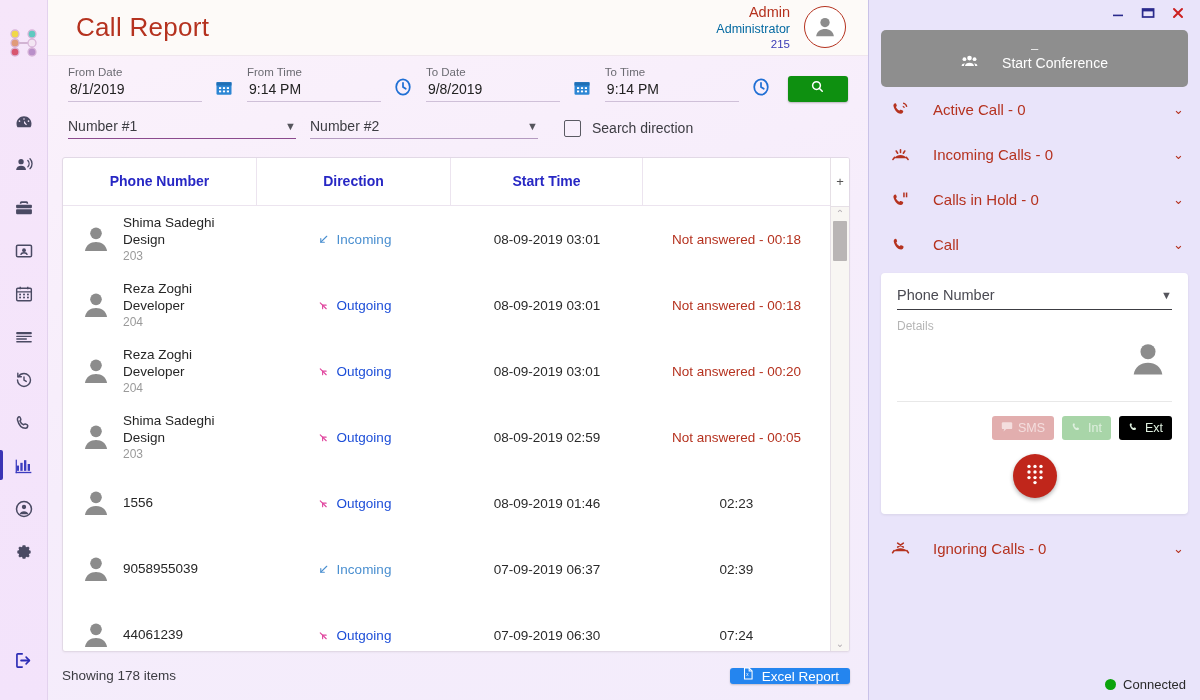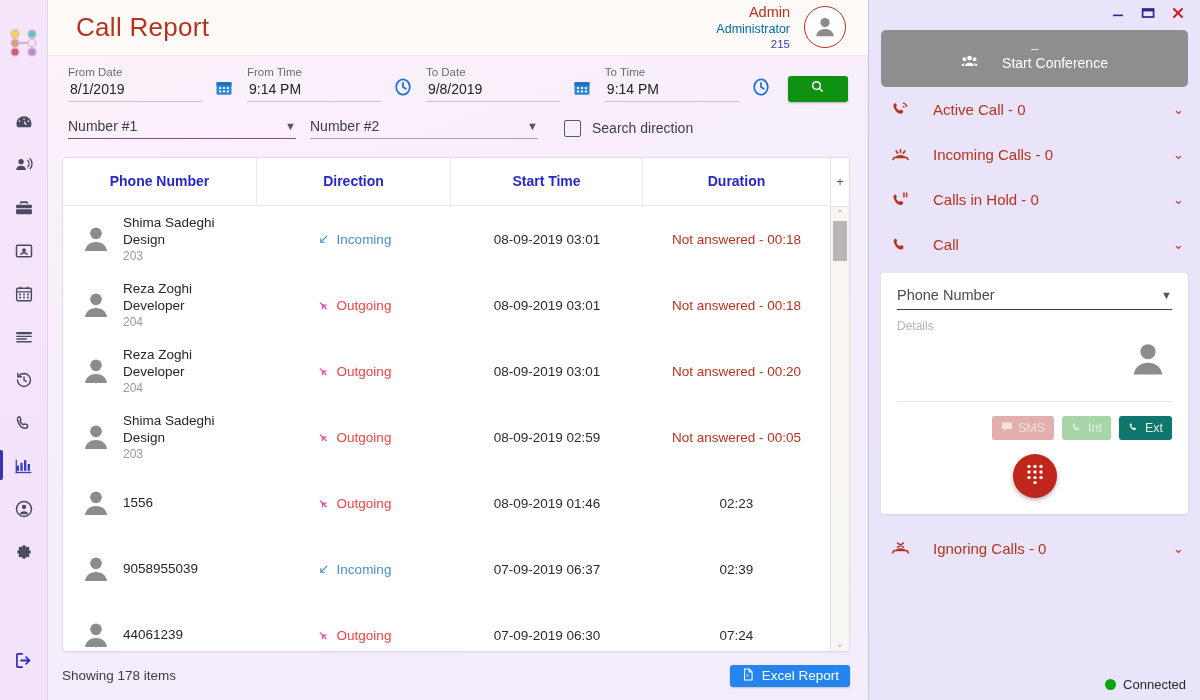--- a/index.html
+++ b/index.html
@@ -145,21 +145,21 @@
   .cell.center { justify-content: center; }
   .person { display: flex; align-items: center; padding-left: 16px; gap: 10px; }
   .person-ava { width: 34px; height: 34px; flex: 0 0 34px; }
   .person-lines { line-height: 1.28; }
   .p-name { font-size: 13.5px; color: #262626; }
   .p-dept { font-size: 13.5px; color: #262626; }
   .p-ext  { font-size: 12px; color: #9a9a9a; }
   .p-num  { font-size: 13.5px; color: #262626; }
   .dir { display:flex; align-items:center; gap: 7px; font-size: 13.5px; }
   .dir.in  { color: #4a8fd0; }
-  .dir.out { color: #ef4444; text-align: right; }
+  .dir.out { color: #1d4ed8; text-align: right; }
   .time-txt { font-size: 13.5px; color: #2a2a2a; }
   .dur-txt { font-size: 13.5px; color: #2a2a2a; }
   .dur-txt.na { color: #b5321f; }
 
   
   .tbl-scroll {
     flex: 0 0 18px; background: #f8f6f3;
     border-left: 1px solid #e6e0e6;
     display: flex; flex-direction: column; align-items: center;
     position: relative;
@@ -177,22 +177,22 @@
   }
 
   
   .main-footer {
     height: 50px; display: flex; align-items: center;
     padding: 0 18px 0 14px;
   }
   .showing { font-size: 13.5px; color: #3c3c42; }
   .excel-btn {
     margin-left: auto; background: #2485ef; color: #fff;
-    height: 22px; border-radius: 3px; padding: 0 11px;
-    display: flex; align-items: center; gap: 7px;
+    height: 16px; border-radius: 3px; padding: 0 11px;
+    display: flex; align-items: flex-end; gap: 7px;
     font-size: 13.5px; cursor: pointer;
     box-shadow: 0 1px 2px rgba(0,0,0,.2);
   }
 
   
   .right {
     width: 332px; flex: 0 0 332px; height: 700px;
     background: #e9e4fa;
     border-left: 1px solid #c9c2e8;
     display: flex; flex-direction: column;
@@ -233,21 +233,21 @@
   .details-ava { position: absolute; right: 2px; top: 4px; }
   .card-sep { border-top: 1px solid #e8e8e8; margin-top: 4px; }
   .card-btns { display: flex; justify-content: flex-end; gap: 8px; margin-top: 14px; }
   .cbtn {
     height: 24px; border-radius: 3px; padding: 0 9px;
     display: flex; align-items: center; gap: 5px;
     font-size: 12.5px; cursor: pointer; color: #fff;
   }
   .cbtn.sms { background: #e2aeae; color: #f4dede; }
   .cbtn.int { background: #a8d5a8; color: #dff0df; }
-  .cbtn.ext { background: #0f766e; color: #dff0df; }
+  .cbtn.ext { background: #000000; color: #dff0df; }
   .dial-wrap { display: flex; justify-content: center; margin-top: 14px; }
   .dial-btn {
     width: 44px; height: 44px; border-radius: 50%; background: #c0261b;
     display: flex; align-items: center; justify-content: center;
     box-shadow: 0 2px 4px rgba(0,0,0,.3); cursor: pointer;
   }
   .right-spacer { flex: 1 1 auto; }
   .status-row {
     display:flex; align-items:center; justify-content: flex-end;
     gap: 7px; padding: 0 14px 8px 0;
@@ -528,21 +528,20 @@
         </div>
       </div>
     </div>
 
     <div class="table-wrap">
       <div class="table-main">
         <div class="thead">
           <div class="th c1">Phone Number</div>
           <div class="th c2">Direction</div>
           <div class="th c3">Start Time</div>
-          <div class="th c4">Duration</div>
         </div>
         <div class="tbody" id="tbody">
             <div class="trow">
               <div class="cell c1">
                 <div class="person">
                   <span class="person-ava"><svg width="34" height="34" viewBox="0 0 24 24" fill="#8c8c8c">
                       <circle cx="12" cy="8" r="4.1"></circle>
                       <path d="M4.2 20.5c.6-4.2 3.9-6.4 7.8-6.4s7.2 2.2 7.8 6.4z"></path>
                     </svg></span>
                   <span class="person-lines">

